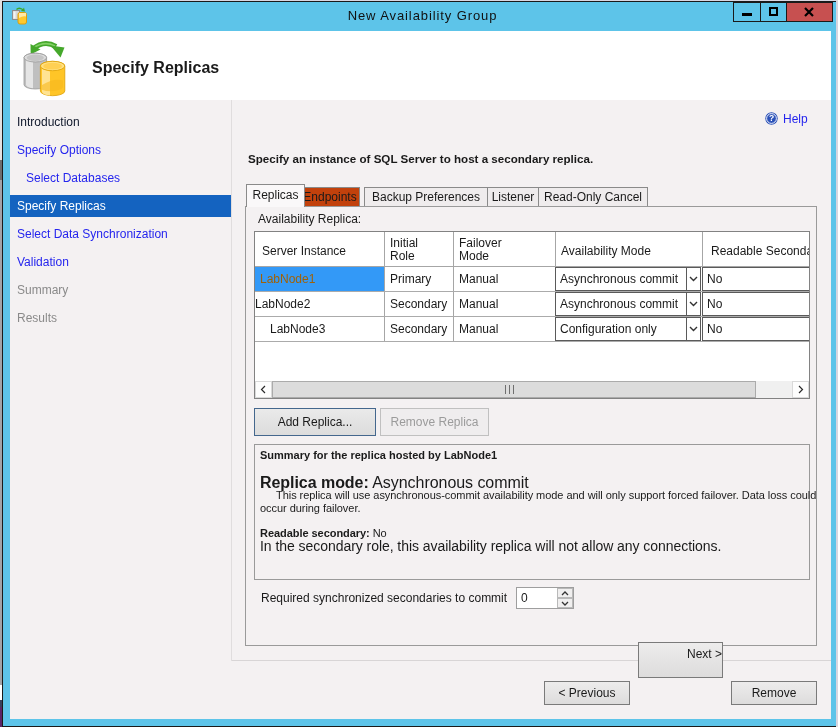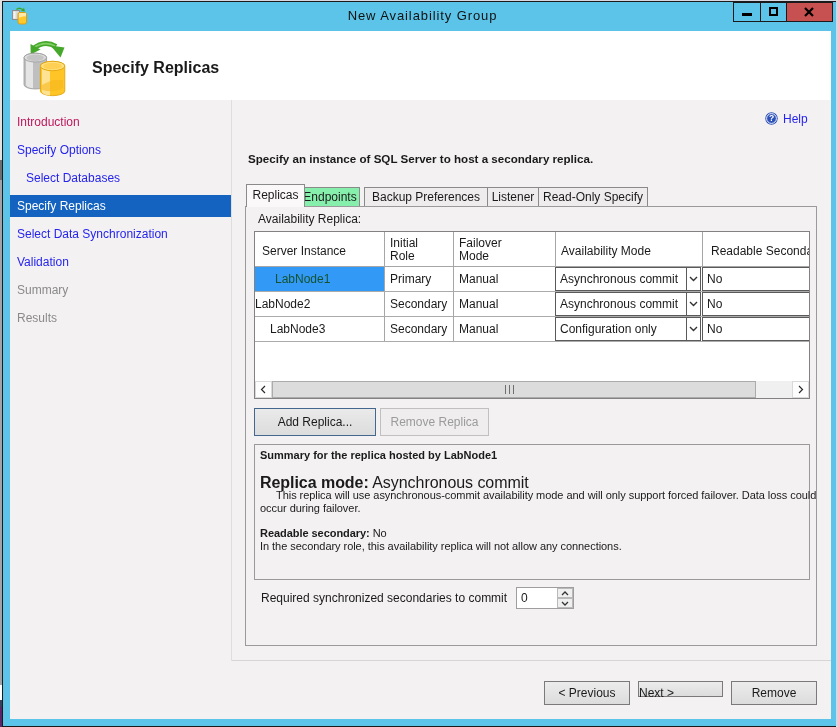--- a/index.html
+++ b/index.html
@@ -67,21 +67,21 @@
     <path d="M19.4 29 a12.2 4.7 0 0 1 24.4 0 l0 25 a12.2 4.7 0 0 1 -24.4 0 Z" fill="#FFC527" stroke="#DD9F05" stroke-width="0.8"></path>
     <path d="M21 32 l0 23 a10.8 4 0 0 0 8 3.6 l0 -24 Z" fill="#FFE598" opacity="0.95"></path>
     <path d="M21 48 q12 -7 21 -4.5 l0 6 a12.2 4.7 0 0 1 -21 3.2 Z" fill="#F7B71E" opacity="0.6"></path>
     <ellipse cx="31.6" cy="29" rx="12.2" ry="4.7" fill="#FFE183" stroke="#DD9F05" stroke-width="0.8"></ellipse>
     <ellipse cx="31.6" cy="29.2" rx="9.4" ry="3.4" fill="#FFD054"></ellipse>
   </g>
 </svg>
 <div class="a" style="left:92px;top:58px;font-size:16px;font-weight:bold;line-height:20px">Specify Replicas</div>
 
 <div class="a t12" id="nav">
-  <div class="a t12" style="left:17px;top:112px;color:#be185d">Introduction</div>
+  <div class="a t12" style="left:17px;top:112px;color:#0f172a">Introduction</div>
   <div class="a t12" style="left:17px;top:140px;color:#2525EE">Specify Options</div>
   <div class="a t12" style="left:26px;top:168px;color:#2525EE">Select Databases</div>
   <div class="a" style="left:10px;top:195px;width:221px;height:22px;background:#1463C0"></div>
   <div class="a t12" style="left:17px;top:195px;color:#FFFFFF;line-height:22px">Specify Replicas</div>
   <div class="a t12" style="left:17px;top:224px;color:#2525EE">Select Data Synchronization</div>
   <div class="a t12" style="left:17px;top:252px;color:#2525EE">Validation</div>
   <div class="a t12" style="left:17px;top:280px;color:#8A8A8A">Summary</div>
   <div class="a t12" style="left:17px;top:308px;color:#8A8A8A">Results</div>
 </div>
 
@@ -89,24 +89,24 @@
   <circle cx="6.5" cy="6.5" r="6.2" fill="#2B51B8"></circle>
   <circle cx="6.5" cy="6.5" r="4.9" fill="none" stroke="#FFFFFF" stroke-width="0.9"></circle>
   <text x="6.5" y="9.4" font-size="8.5" font-weight="bold" fill="#FFF" text-anchor="middle" font-family="Liberation Sans">?</text>
 </svg>
 <div class="a t12" style="left:783px;top:109px;color:#2525EE">Help</div>
 
 <div class="a" style="left:248px;top:149px;font-size:11.6px;font-weight:bold;line-height:19px;white-space:nowrap">Specify an instance of SQL Server to host a secondary replica.</div>
 
 <div class="a" style="left:245px;top:206px;width:572px;height:440px;background:#F4F1F2;border:1px solid #9A9A9A"></div>
 
-<div class="a" style="left:300px;top:187px;width:60px;height:19px;background:#86efac;border:1px solid #8A8A8A;border-bottom:none;font-size:12px;line-height:19px;text-align:center">Endpoints</div>
+<div class="a" style="left:300px;top:187px;width:60px;height:19px;background:#c2410c;border:1px solid #8A8A8A;border-bottom:none;font-size:12px;line-height:19px;text-align:center">Endpoints</div>
 <div class="a" style="left:364px;top:187px;width:124px;height:19px;background:#EFECED;border:1px solid #8A8A8A;border-bottom:none;font-size:12px;line-height:19px;text-align:center">Backup Preferences</div>
 <div class="a" style="left:487px;top:187px;width:52px;height:19px;background:#EFECED;border:1px solid #8A8A8A;border-bottom:none;font-size:12px;line-height:19px;text-align:center">Listener</div>
-<div class="a" style="left:538px;top:187px;width:110px;height:19px;background:#EFECED;border:1px solid #8A8A8A;border-bottom:none;font-size:12px;line-height:19px;text-align:center">Read-Only Specify</div>
+<div class="a" style="left:538px;top:187px;width:110px;height:19px;background:#EFECED;border:1px solid #8A8A8A;border-bottom:none;font-size:12px;line-height:19px;text-align:center">Read-Only Cancel</div>
 <div class="a" style="left:246px;top:184px;width:59px;height:23px;background:#FAF8F9;border:1px solid #8A8A8A;border-bottom:none;font-size:12px;line-height:21px;text-align:center">Replicas</div>
 
 <div class="a t12" style="left:258px;top:209px">Availability Replica:</div>
 
 <div class="a" style="left:254px;top:231px;width:556px;height:168px;background:#FFFFFF;border:1px solid #828282;overflow:hidden">
 
   <div class="a" style="left:129px;top:0;width:1px;height:110px;background:#A6A6A6"></div>
   <div class="a" style="left:198px;top:0;width:1px;height:110px;background:#A6A6A6"></div>
   <div class="a" style="left:300px;top:0;width:1px;height:110px;background:#A6A6A6"></div>
   <div class="a" style="left:447px;top:0;width:1px;height:110px;background:#A6A6A6"></div>
@@ -117,21 +117,21 @@
   <div class="a" style="left:0;top:84px;width:556px;height:1px;background:#ABABAB"></div>
   <div class="a" style="left:0;top:109px;width:556px;height:1px;background:#ABABAB"></div>
 
   <div class="a t12" style="left:7px;top:9px">Server Instance</div>
   <div class="a" style="left:135px;top:5px;font-size:12px;line-height:13px">Initial<br>Role</div>
   <div class="a" style="left:204px;top:5px;font-size:12px;line-height:13px">Failover<br>Mode</div>
   <div class="a t12" style="left:306px;top:9px">Availability Mode</div>
   <div class="a t12" style="left:456px;top:9px">Readable Secondary</div>
 
   <div class="a" style="left:0px;top:35px;width:129px;height:24px;background:#3399F7"></div>
-  <div class="a t12" style="left:20px;top:37px;color:#14532d">LabNode1</div>
+  <div class="a t12" style="left:5px;top:37px;color:#a16207">LabNode1</div>
   <div class="a t12" style="left:135px;top:37px">Primary</div>
   <div class="a t12" style="left:204px;top:37px">Manual</div>
   <div class="a t12" style="left:0;top:62px">LabNode2</div>
   <div class="a t12" style="left:135px;top:62px">Secondary</div>
   <div class="a t12" style="left:204px;top:62px">Manual</div>
   <div class="a t12" style="left:15px;top:87px">LabNode3</div>
   <div class="a t12" style="left:135px;top:87px">Secondary</div>
   <div class="a t12" style="left:204px;top:87px">Manual</div>
 
   <div class="a" style="left:300px;top:35px;width:146px;height:24px;border:1px solid #5A5A5A;background:#FFF"></div>
@@ -177,31 +177,31 @@
 
 <div class="a" style="left:254px;top:408px;width:122px;height:28px;background:linear-gradient(#EAEAEA,#DCDCDC);border:1px solid #44678D;font-size:12px;line-height:26px;text-align:center">Add Replica...</div>
 <div class="a" style="left:380px;top:408px;width:109px;height:28px;background:#EFEDEE;border:1px solid #C0C0C0;font-size:12px;line-height:26px;text-align:center;color:#9B9B9B">Remove Replica</div>
 
 <div class="a" style="left:254px;top:444px;width:556px;height:136px;background:#F4F1F2;border:1px solid #9A9A9A"></div>
 <div class="a" style="left:260px;top:448px;font-size:11px;font-weight:bold;line-height:14px;white-space:nowrap">Summary for the replica hosted by LabNode1</div>
 <div class="a" style="left:260px;top:476px;font-size:16px;line-height:13px;letter-spacing:-0.05px;white-space:nowrap"><b>Replica mode:</b> Asynchronous commit</div>
 <div class="a" style="left:276px;top:489px;font-size:11px;line-height:13px;letter-spacing:-0.05px;white-space:nowrap">This replica will use asynchronous-commit availability mode and will only support forced failover. Data loss could</div>
 <div class="a" style="left:260px;top:502px;font-size:11px;line-height:13px;letter-spacing:-0.05px;white-space:nowrap">occur during failover.</div>
 <div class="a" style="left:260px;top:527px;font-size:11px;line-height:13px;letter-spacing:-0.05px;white-space:nowrap"><b>Readable secondary:</b> No</div>
-<div class="a" style="left:260px;top:540px;font-size:11px;line-height:13px;letter-spacing:-0.05px;white-space:nowrap">In the secondary role, this availability replica will not allow any connections.</div>
+<div class="a" style="left:260px;top:540px;font-size:14px;line-height:13px;letter-spacing:-0.05px;white-space:nowrap">In the secondary role, this availability replica will not allow any connections.</div>
 
 <div class="a t12" style="left:261px;top:588px">Required synchronized secondaries to commit</div>
 <div class="a" style="left:516px;top:587px;width:58px;height:22px;background:#FFFFFF;border:1px solid #9E9E9E"></div>
 <div class="a t12" style="left:521px;top:588px">0</div>
 <div class="a" style="left:557px;top:588px;width:16px;height:10px;background:#F0EFEF;border:1px solid #B9B9B9;text-align:center">
     <svg width="8" height="5" viewBox="0 0 8 5" style="display:block;margin:2px auto 0">
       <path d="M1 4 L4 1 L7 4" stroke="#333" stroke-width="1.3" fill="none"></path>
     </svg>
   </div>
 <div class="a" style="left:557px;top:598px;width:16px;height:10px;background:#F0EFEF;border:1px solid #B9B9B9;text-align:center">
     <svg width="8" height="5" viewBox="0 0 8 5" style="display:block;margin:2px auto 0">
       <path d="M1 1 L4 4 L7 1" stroke="#333" stroke-width="1.3" fill="none"></path>
     </svg>
   </div>
 
 <div class="a" style="left:544px;top:681px;width:86px;height:24px;background:linear-gradient(#EDECEC,#DDDCDC);border:1px solid #7A7A7A;font-size:12px;line-height:22px;text-align:center">&lt; Previous</div>
-<div class="a" style="left:638px;top:681px;width:85px;height:16px;background:linear-gradient(#EDECEC,#DDDCDC);border:1px solid #7A7A7A;font-size:12px;line-height:22px;text-align:left">Next &gt;</div>
+<div class="a" style="left:638px;top:642px;width:85px;height:36px;background:linear-gradient(#EDECEC,#DDDCDC);border:1px solid #7A7A7A;font-size:12px;line-height:22px;text-align:right">Next &gt;</div>
 <div class="a" style="left:731px;top:681px;width:86px;height:24px;background:linear-gradient(#EDECEC,#DDDCDC);border:1px solid #7A7A7A;font-size:12px;line-height:22px;text-align:center">Remove</div>
 
 </body></html>

